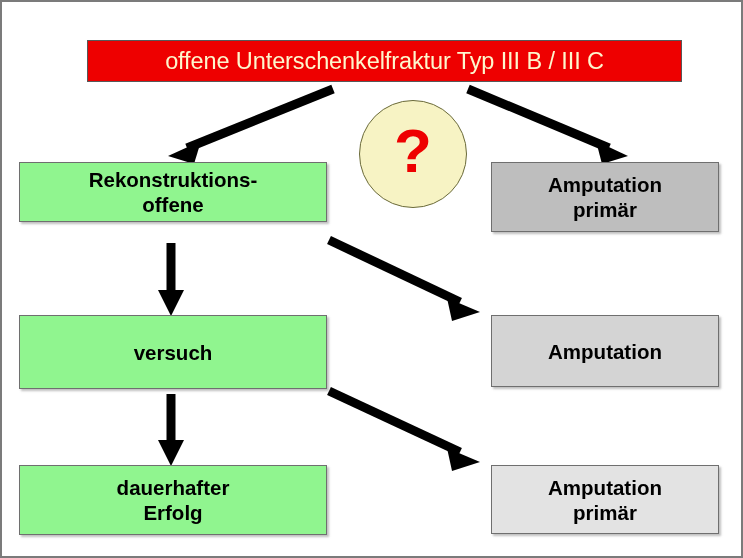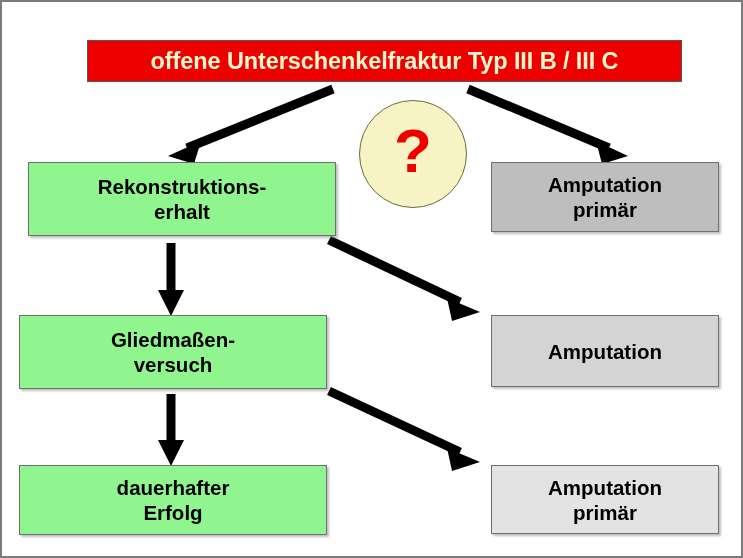--- a/index.html
+++ b/index.html
@@ -28,21 +28,21 @@
     width: 595px;
     height: 42px;
     background: #ee0000;
     border: 1px solid #585858;
     box-sizing: border-box;
     display: flex;
     align-items: center;
     justify-content: center;
     color: #fdf7cd;
     font-size: 23.5px;
-    font-weight: bold;
+    font-weight: normal;
     letter-spacing: -0.1px;
     white-space: nowrap;
   }
 
   
   .node {
     position: absolute;
     box-sizing: border-box;
     border: 1px solid #6f6f6f;
     display: flex;
@@ -57,21 +57,21 @@
     box-shadow: 2px 2px 2px rgba(140,140,140,0.55);
   }
   .node .ln { display: block; }
 
   .node-green { background: #90f58f; }
   .node-gray-1 { background: #bebebe; }
   .node-gray-2 { background: #d4d4d4; }
   .node-gray-3 { background: #e3e3e3; }
 
   
-  #node-rekonstruktion { left: 26px;  top: 160px; width: 308px; height: 74px; text-align: center; }
+  #node-rekonstruktion { left: 17px;  top: 160px; width: 308px; height: 60px; text-align: center; }
   #node-gliedmassen    { left: 17px;  top: 313px; width: 308px; height: 74px; }
   #node-dauerhaft      { left: 17px;  top: 463px; width: 308px; height: 70px; text-align: center; }
 
   
   #node-amp-primaer   { left: 489px; top: 160px; width: 228px; height: 70px; }
   #node-amp-sekundaer { left: 489px; top: 313px; width: 228px; height: 72px; }
   #node-amp-tertiaer  { left: 489px; top: 463px; width: 228px; height: 69px; }
 
   
   .qbubble {
@@ -141,25 +141,24 @@
     </g>
 
     <g>
       <line x1="327" y1="389" x2="458" y2="450" stroke="#000000" stroke-width="9"></line>
       <polygon points="478,460 445,446 450,469" fill="#000000"></polygon>
     </g>
   </svg>
 
   <div class="node node-green" id="node-rekonstruktion">
     <span class="ln">Rekonstruktions-</span>
-    <span class="ln">erhalt</span>
+    <span class="ln">offene</span>
   </div>
 
   <div class="node node-green" id="node-gliedmassen">
-    <span class="ln">Gliedmaßen-</span>
     <span class="ln">versuch</span>
   </div>
 
   <div class="node node-green" id="node-dauerhaft">
     <span class="ln">dauerhafter</span>
     <span class="ln">Erfolg</span>
   </div>
 
   <div class="node node-gray-1" id="node-amp-primaer">
     <span class="ln">Amputation</span>

